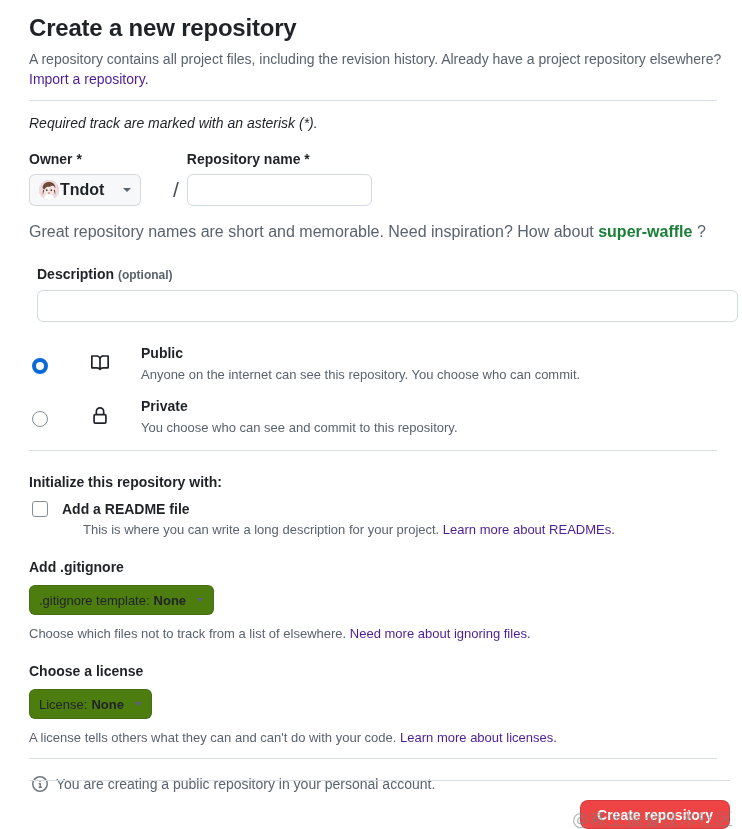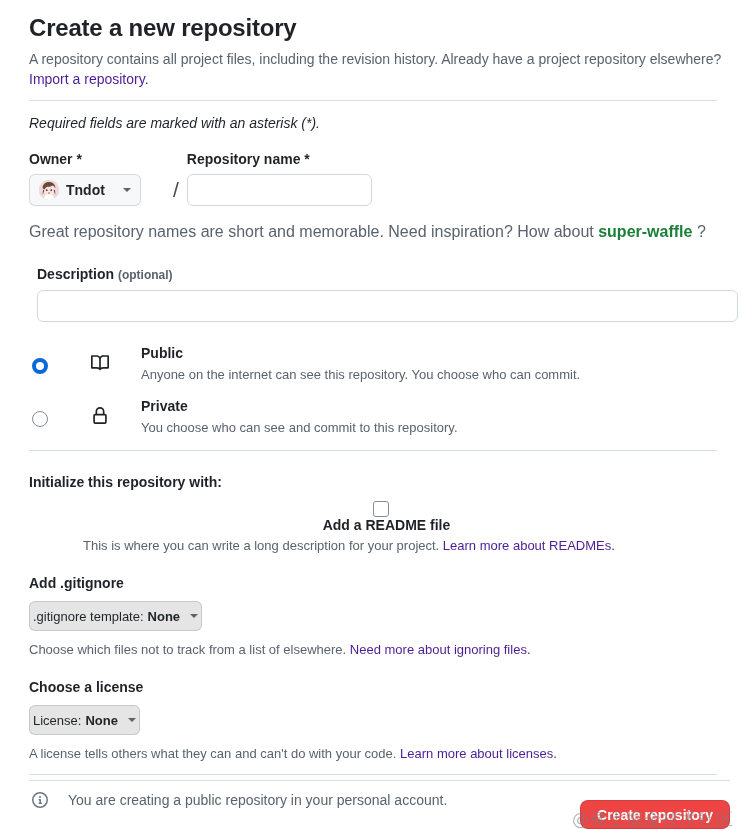--- a/index.html
+++ b/index.html
@@ -69,27 +69,27 @@
     font-size: 21px;
     color: #424a53;
     margin: 0 8px 4px 8px;
     font-weight: 300;
   }
   .repo-col { width: 185px; }
 
   .owner-btn {
     display: flex;
     align-items: center;
-    gap: 7px;
+    gap: 1px;
     height: 32px;
     padding: 0 9px;
     background: #f6f8fa;
     border: 1px solid rgba(31,35,40,0.15);
     border-radius: 6px;
-    font-size: 14px;
+    font-size: 16px;
     font-weight: bold;
     color: #1f2328;
     cursor: pointer;
     width: 112px;
   }
   .avatar {
     width: 20px; height: 20px;
     border-radius: 50%;
     overflow: hidden;
     flex: 0 0 auto;
@@ -180,21 +180,20 @@
   
   .section-head {
     font-size: 14px;
     font-weight: bold;
     margin-top: 23px;
   }
   .readme-row {
     display: flex;
     align-items: center;
     margin-top: 11px;
-    flex-direction: column;
   }
   .checkbox {
     width: 16px; height: 16px;
     border: 1px solid #868f99;
     border-radius: 3px;
     background: #fff;
     flex: 0 0 auto;
     margin-left: 3px;
   }
   .readme-label {
@@ -210,22 +209,22 @@
 
   .sub-head {
     font-size: 14px;
     font-weight: bold;
     margin-top: 22px;
   }
   .select-btn {
     display: inline-flex;
     align-items: center;
     height: 30px;
-    padding: 0 3px;
-    background: #e5e5e5;
+    padding: 0 9px;
+    background: #4d7c0f;
     border: 1px solid rgba(31,35,40,0.15);
     border-radius: 6px;
     font-size: 13px;
     color: #1f2328;
     cursor: pointer;
     margin-top: 10px;
   }
   .select-btn b { font-weight: bold; margin-left: 4px; }
   .select-btn .caret {
     margin-left: 10px;
@@ -234,21 +233,21 @@
   .below-desc {
     font-size: 13px;
     color: #59636e;
     margin-top: 11px;
   }
 
   
   .notice {
     display: flex;
     align-items: center;
-    gap: 20px;
+    gap: 8px;
     font-size: 14px;
     color: #59636e;
     margin-top: 17px;
     margin-left: 3px;
   }
   .info-icon { width: 16px; height: 16px; flex: 0 0 auto; color: #6e7781; }
 
   
   .footer {
     position: absolute;
@@ -292,21 +291,21 @@
 
   
   <h1 class="page-title">Create a new repository</h1>
   <p class="subtitle">A repository contains all project files, including the revision history. Already have a project repository elsewhere?</p>
   <div class="import-line">
     <span class="link">Import a repository.</span>
   </div>
 
   <hr class="divider">
 
-  <div class="required-note">Required fields are marked with an asterisk (*).</div>
+  <div class="required-note">Required track are marked with an asterisk (*).</div>
 
   
   <div class="name-row">
     <div class="owner-col">
       <span class="field-label">Owner *</span>
       <div class="owner-btn">
         <span class="avatar">
           <svg viewBox="0 0 20 20" width="20" height="20" aria-hidden="true">
             <rect width="20" height="20" fill="#efd9dc"></rect>
             <path d="M4 7.5c0-3 2.7-5 6-5s6 2 6 5v3c0 3.2-2.7 5.5-6 5.5S4 13.7 4 10.5z" fill="#f6e3df"></path>

